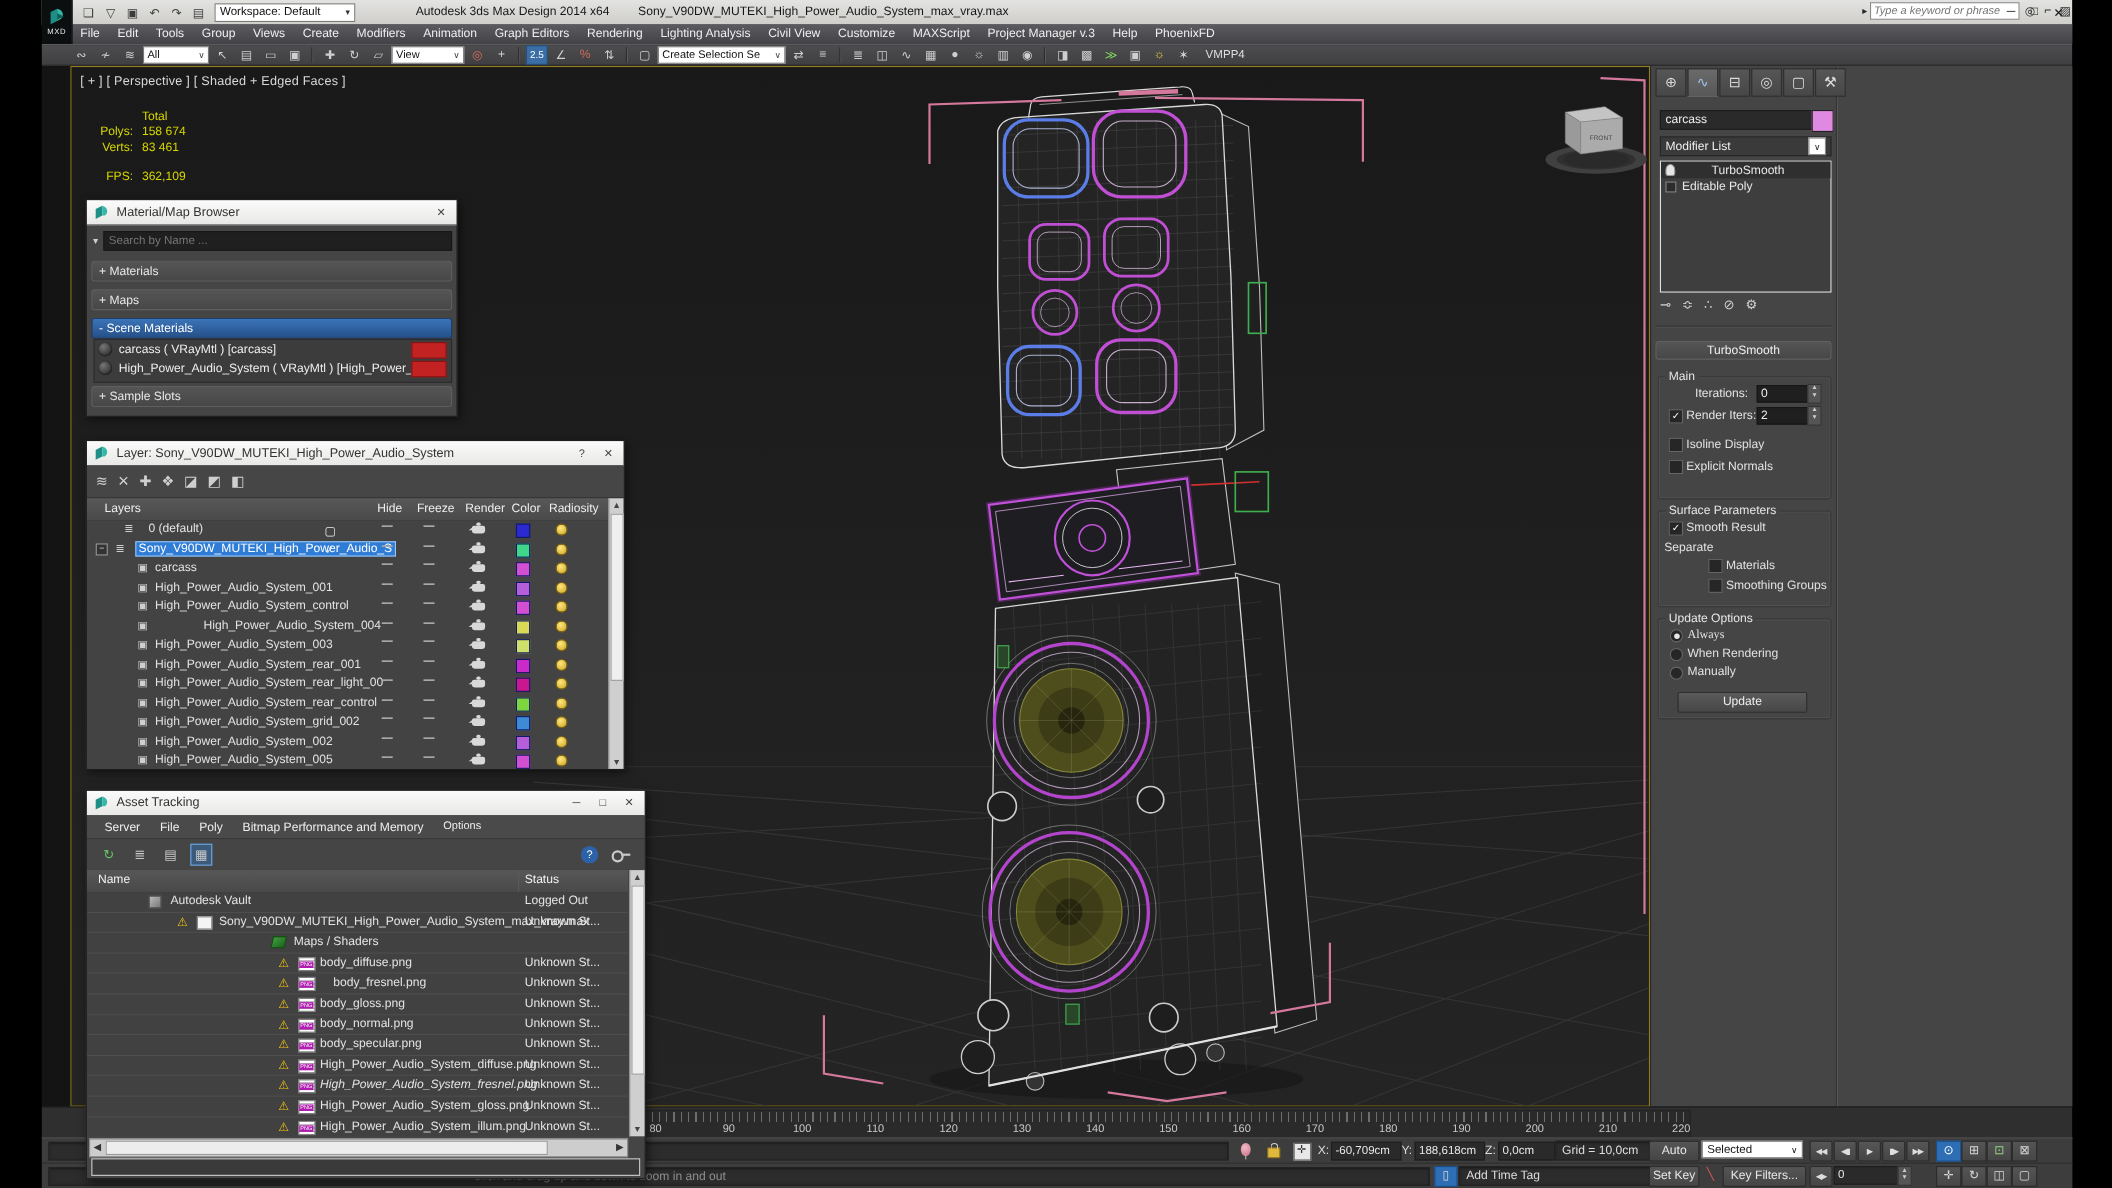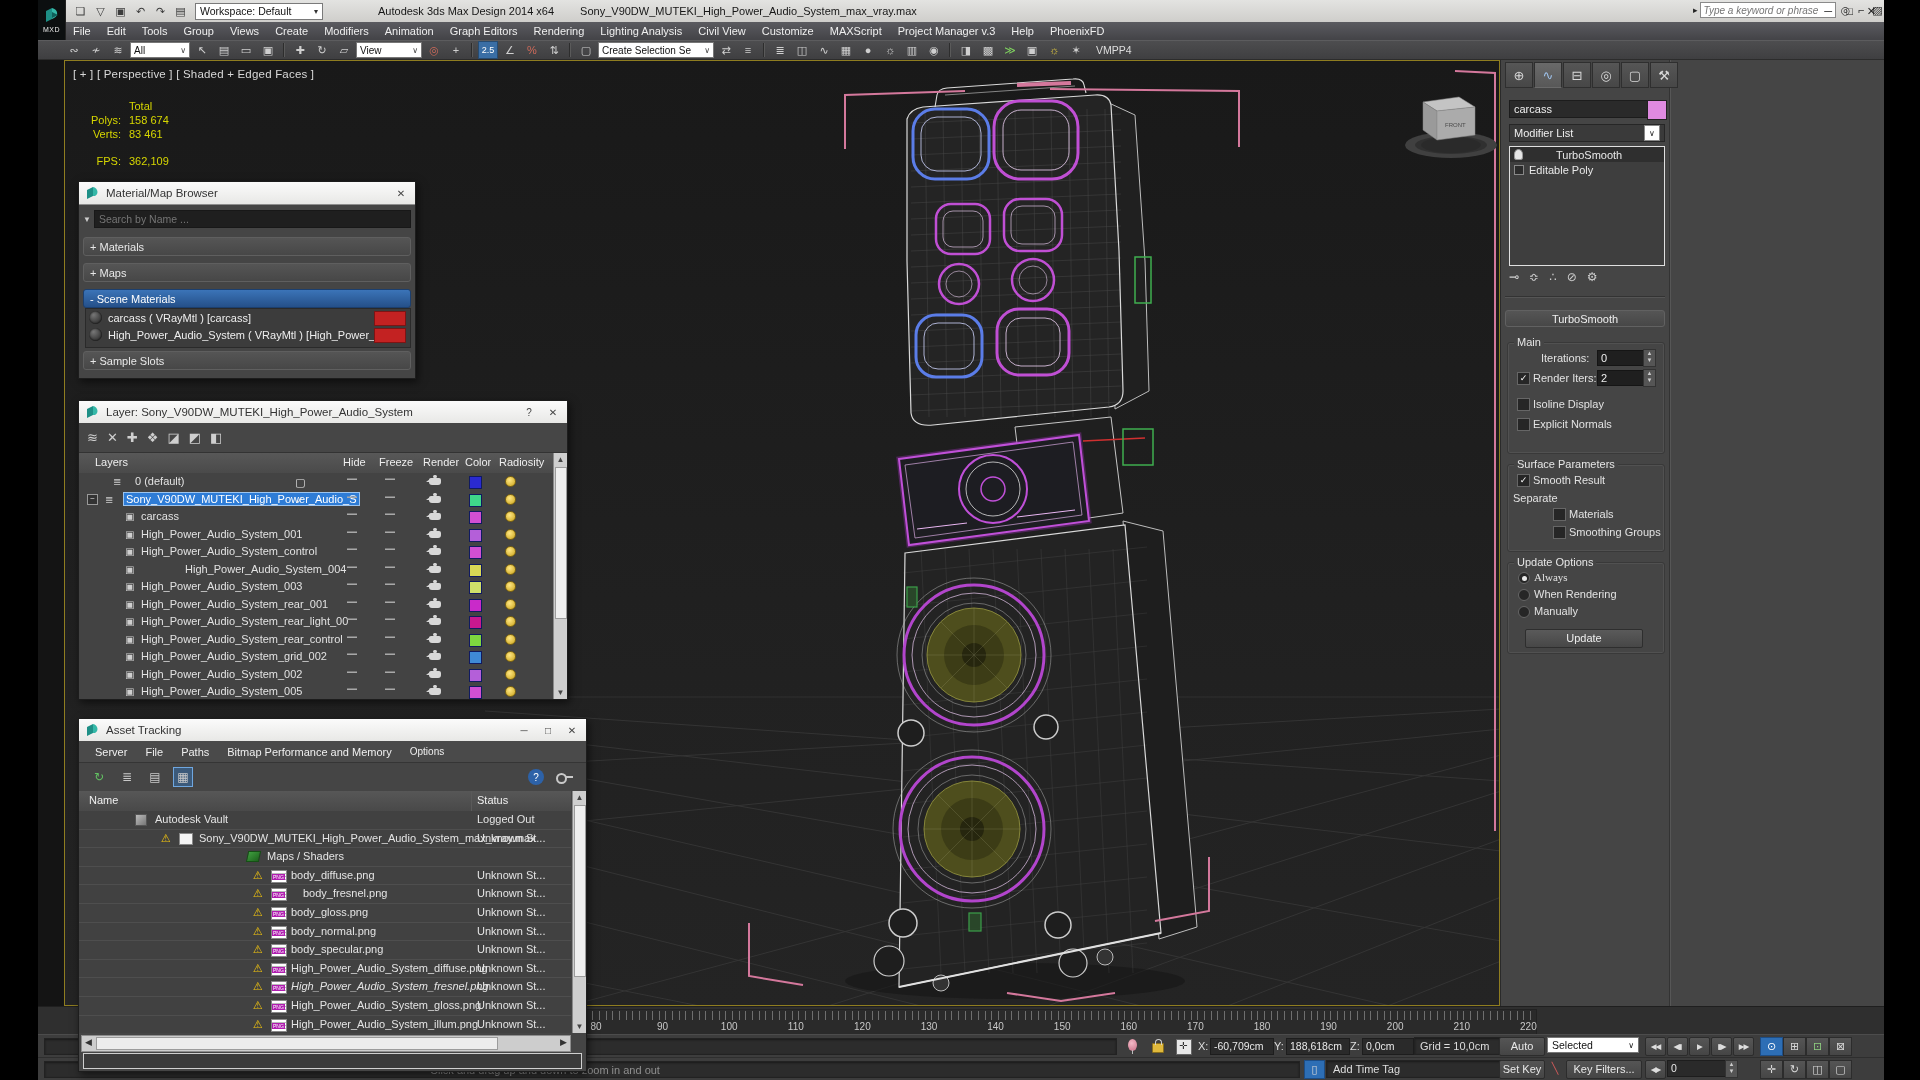--- a/index.html
+++ b/index.html
@@ -862,21 +862,21 @@
       </svg>
       <span>Asset Tracking</span>
       <span class="spacer"></span>
       <span class="dlg-btn">─</span>
       <span class="dlg-btn">□</span>
       <span class="dlg-btn">✕</span>
     </div>
     <div id="assetmenu" class="abs">
         <span class="menu-item" style="font-size: 11px;">Server</span>
         <span class="menu-item" style="font-size: 11px;">File</span>
-        <span class="menu-item" style="font-size: 11px;">Paths</span>
+        <span class="menu-item" style="font-size: 11px;">Poly</span>
         <span class="menu-item" style="font-size: 11px;">Bitmap Performance and Memory</span>
         <span class="menu-item" style="font-size: 10px;">Options</span>
       </div>
     <div id="assettools" class="abs">
       <span class="atool grn">↻</span>
       <span class="atool">≣</span>
       <span class="atool">▤</span>
       <span class="atool sel">▦</span>
       <span class="atool q">?</span>
       <span class="keyico"></span>

